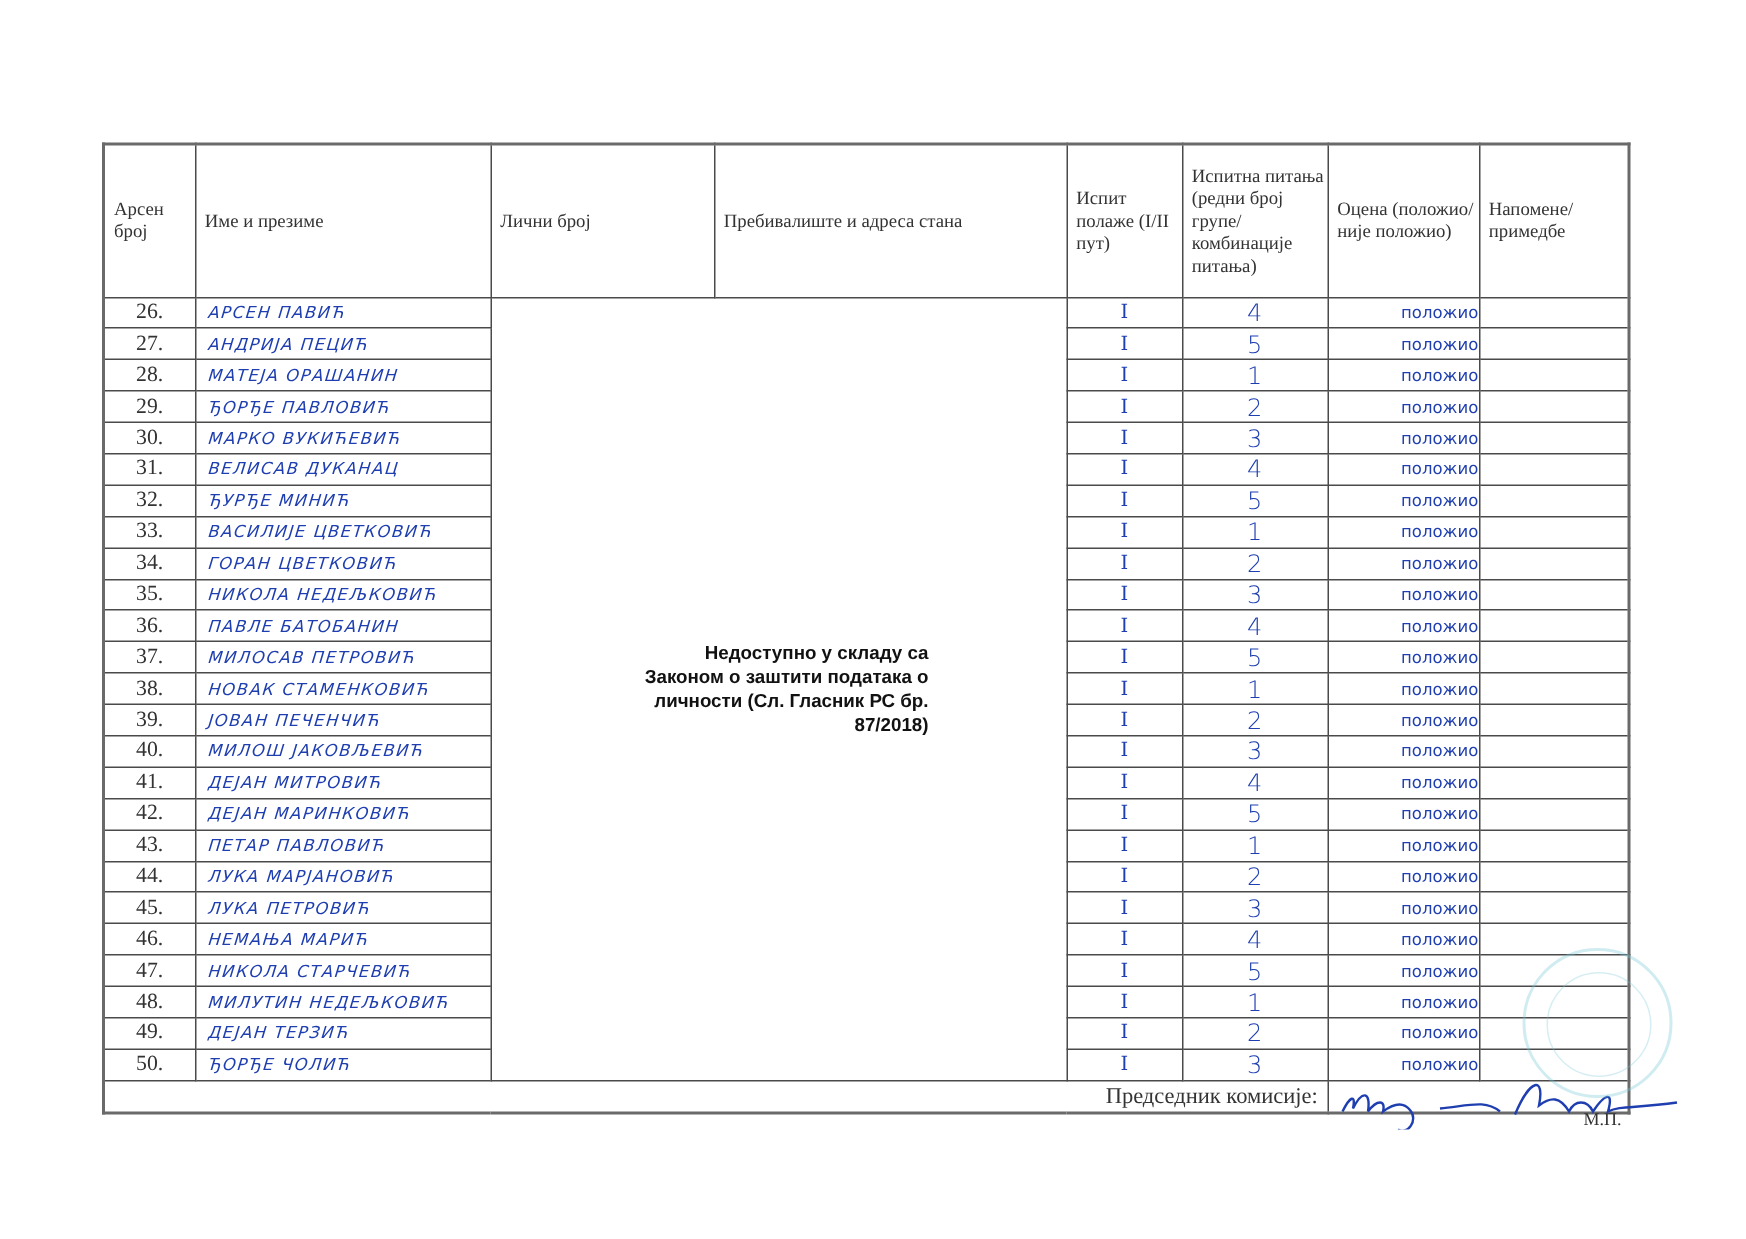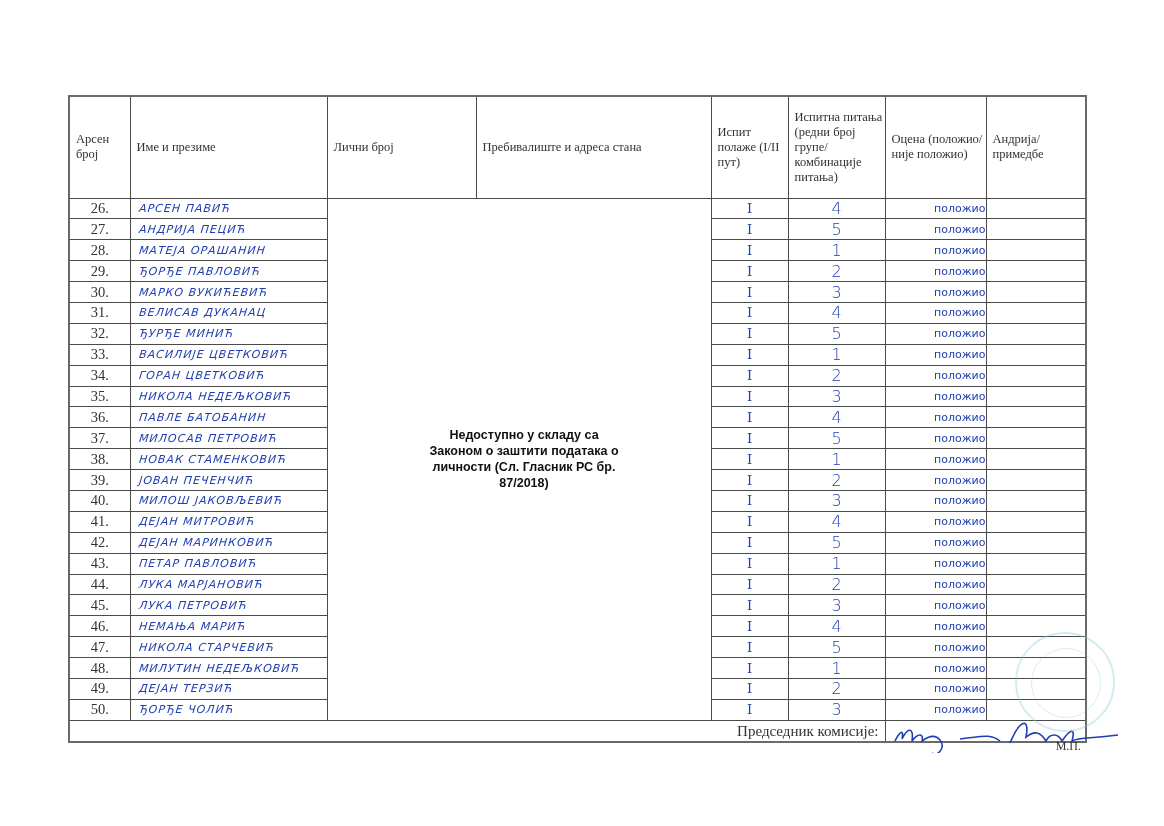--- a/index.html
+++ b/index.html
@@ -16,21 +16,21 @@
   td.num { text-align:center; font-size:14.5px; color:#333; }
   .hand { font-family:"DejaVu Sans", sans-serif; color:#1f3fb0; font-style:italic;
           font-size:11px; letter-spacing:1px; text-transform:uppercase; white-space:nowrap;
           padding-left:8px; transform:skewX(-6deg); display:block; }
   td.name { border-bottom:1px solid #333; }
   td.att { text-align:center; font-family:"DejaVu Serif", serif; color:#1f3fb0; font-size:13px; }
   td.q { text-align:center; font-family:"DejaVu Sans", sans-serif; color:#1f3fb0; font-size:16px; font-weight:300; }
   td.grade { text-align:right; padding-left:12px !important; font-family:"DejaVu Sans", sans-serif; color:#1f3fb0; font-size:11px; }
   td.merged { text-align:center; vertical-align:middle; border-top:1px solid #4a4a4a; }
   .notice { font-family:"Liberation Sans", sans-serif; font-weight:bold; font-size:12.5px; line-height:16px;
-            color:#111; text-align:center; display:inline-block; width:190px; margin-left:10px; }
+            color:#111; text-align:right; display:inline-block; width:190px; margin-left:10px; }
   tr.foot { height:22px; }
   td.foot-label { text-align:right; font-size:15px; color:#333; padding-right:6px !important; border-right:1px solid #4a4a4a; }
   td.foot-sign { position:relative; }
   .signature { position:absolute; left:4px; top:-8px; width:230px; height:40px; }
   .mp { position:absolute; right:4px; top:18px; font-size:12px; color:#333; }
   .stamp { position:absolute; left:1015px; top:632px; width:100px; height:100px; border-radius:50%;
            border:2px solid rgba(120,200,215,0.35); box-sizing:border-box; }
   .stamp::after { content:""; position:absolute; left:14px; top:14px; width:68px; height:68px; border-radius:50%;
            border:1px solid rgba(120,200,215,0.3); }
 </style>
@@ -51,21 +51,21 @@
     </colgroup>
     <thead>
       <tr class="head">
         <th class="h-num">Арсен број</th>
         <th>Име и презиме</th>
         <th>Лични број</th>
         <th>Пребивалиште и адреса стана</th>
         <th>Испит полаже (I/II пут)</th>
         <th>Испитна питања (редни број групе/ комбинације питања)</th>
         <th>Оцена (положио/ није положио)</th>
-        <th>Андрија/ примедбе</th>
+        <th>Напомене/ примедбе</th>
       </tr>
     </thead>
     <tbody id="rows">
         <tr class="row">
           <td class="num">26.</td>
           <td class="name">
             <span class="hand">Арсен Павић</span>
           </td>
           <td class="merged" colspan="2" rowspan="25"><span class="notice">Недоступно у складу са Законом о  заштити података о личности (Сл. Гласник РС бр. 87/2018)</span></td>
           <td class="att">I</td>

